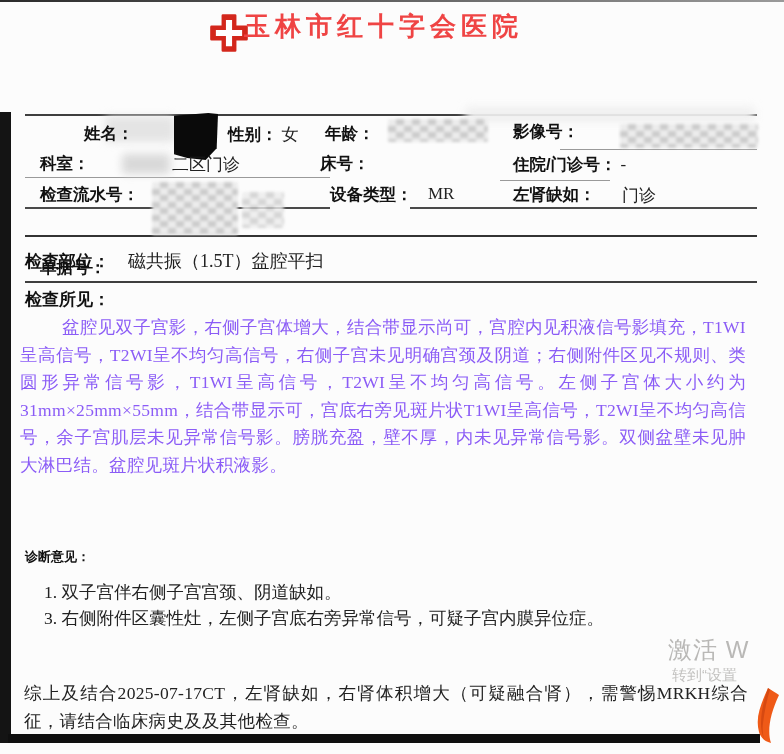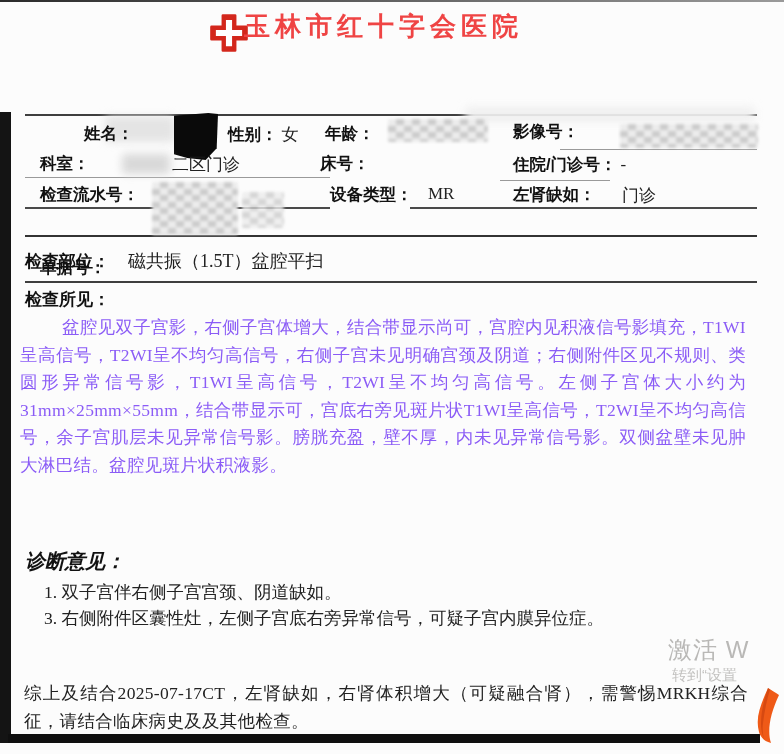--- a/index.html
+++ b/index.html
@@ -96,21 +96,21 @@
   <div class="abs content val" style="left:622px;top:184px;">门诊</div>
 
   <div class="abs content lab" style="left:40px;top:213px;margin-top:44px;">单据号：</div>
 
   <div class="abs content lab" style="left:25px;top:250px;font-size:17px;">检查部位：</div>
   <div class="abs content val" style="left:128px;top:249px;font-size:18px;">磁共振（1.5T）盆腔平扫</div>
 
   <div class="abs content lab" style="left:25px;top:288px;font-size:17px;">检查所见：</div>
   <div class="abs content para findings">盆腔见双子宫影，右侧子宫体增大，结合带显示尚可，宫腔内见积液信号影填充，T1WI呈高信号，T2WI呈不均匀高信号，右侧子宫未见明确宫颈及阴道；右侧附件区见不规则、类圆形异常信号影，T1WI呈高信号，T2WI呈不均匀高信号。左侧子宫体大小约为31mm×25mm×55mm，结合带显示可，宫底右旁见斑片状T1WI呈高信号，T2WI呈不均匀高信号，余子宫肌层未见异常信号影。膀胱充盈，壁不厚，内未见异常信号影。双侧盆壁未见肿大淋巴结。盆腔见斑片状积液影。</div>
 
-  <div class="abs content lab" style="left:25px;top:548px;font-size:20px;font-style:italic;">诊断意见：</div>
+  <div class="abs content lab" style="left:25px;top:548px;font-size:13px;">诊断意见：</div>
   <div class="abs content" style="left:44px;top:580px;">
     <div class="dxitem">1. 双子宫伴右侧子宫宫颈、阴道缺如。</div>
     <div class="dxitem">3. 右侧附件区囊性灶，左侧子宫底右旁异常信号，可疑子宫内膜异位症。</div>
   </div>
   <div class="abs content summary">综上及结合2025-07-17CT，左肾缺如，右肾体积增大（可疑融合肾），需警惕MRKH综合征，请结合临床病史及及其他检查。</div>
 
   <div class="abs" style="left:748px;top:686px;z-index:3;">
     <svg width="36" height="58" viewBox="0 0 36 58">
       <path fill="#ef5a17" d="M20,2 C13,18 7,31 11,46 C12.5,51 16,55 23,57 C19,45 22,28 31,9 C27,6 23,4 20,2 Z"></path>
       <path fill="#c43d0d" d="M20,2 C16,14 13,26 13,38 C13,44 14.5,50 17,55 C15,50 14,44 15,37 C16.5,25 19,13 22,3.5 Z" opacity="0.6"></path>

